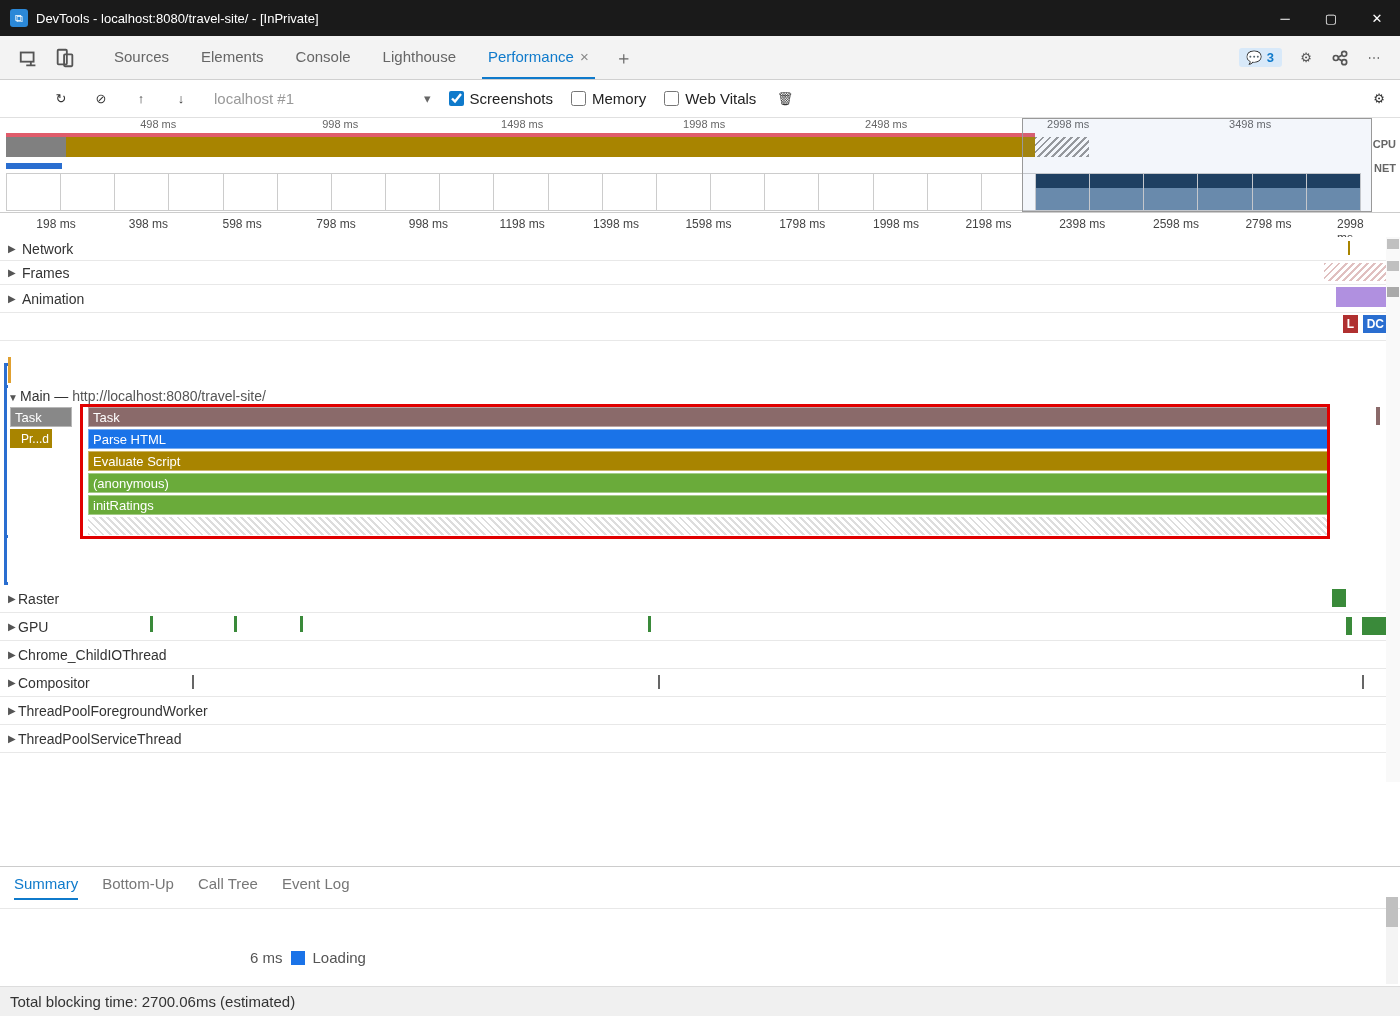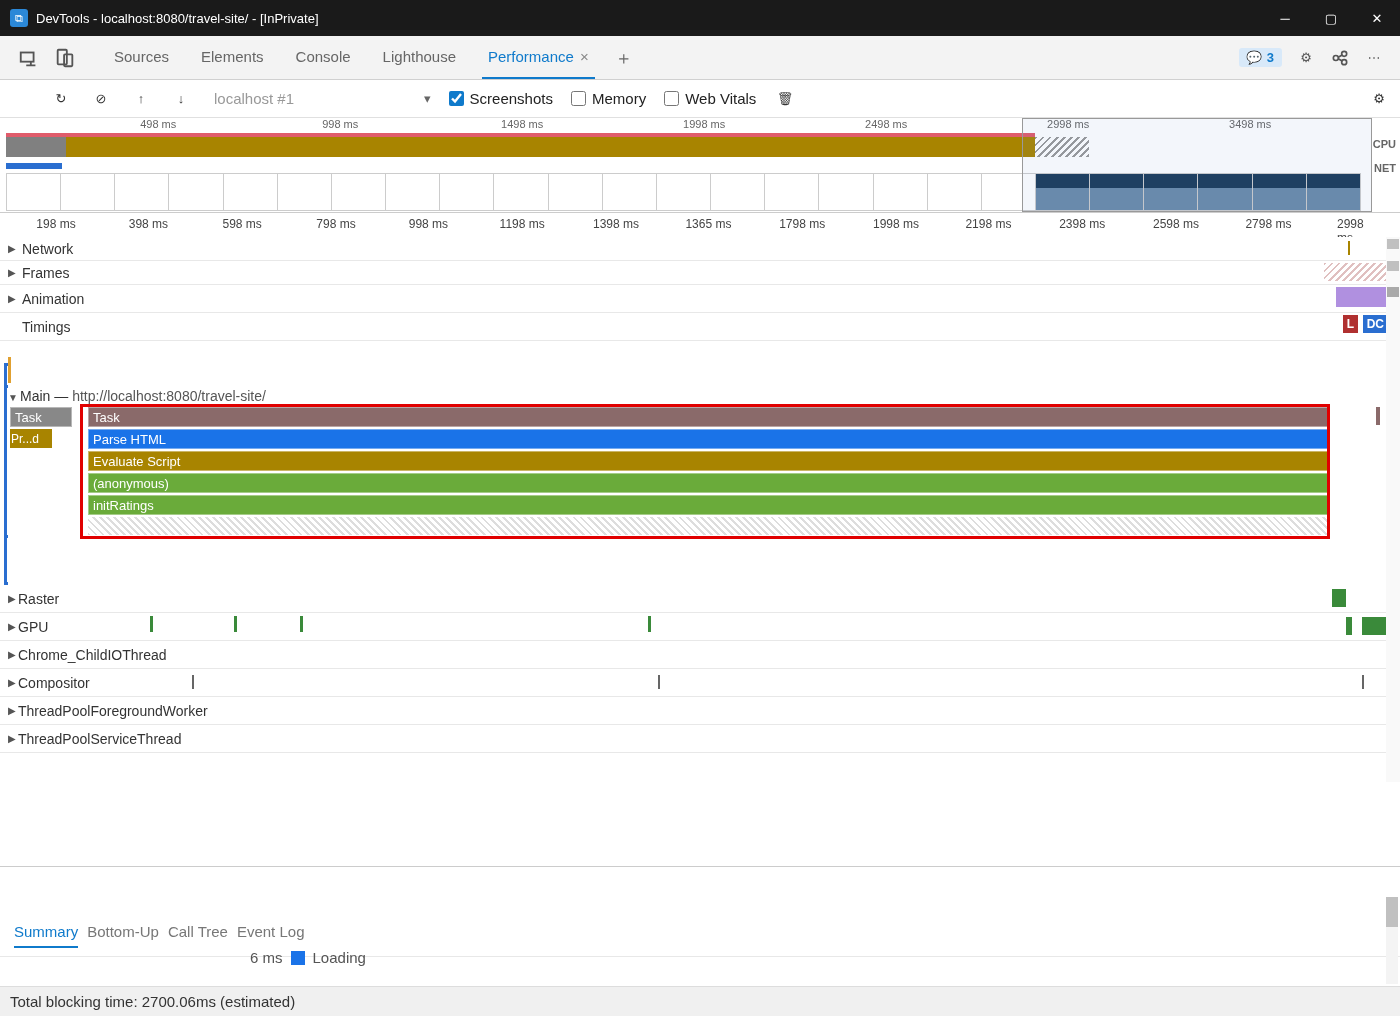--- a/index.html
+++ b/index.html
@@ -71,31 +71,31 @@
 .main-head .tri{margin-right:2px;}
 .main-url{color:#555;}
 .highlight-box { position:absolute; top:19px; left:80px; right:70px; height:135px; border:3px solid #e00000; z-index:2;}
 .flame-row{position:absolute;left:10px;right:70px;height:20px;font-size:13px;color:#fff;padding-left:4px;display:flex;align-items:center;overflow:hidden;white-space:nowrap;border:1px solid rgba(255,255,255,0.4);}
 .fr-task{background:#8a6a6a;top:22px;}
 .fr-task-l{left:10px;width:62px;top:22px;background:#888;}
 .fr-parse{background:#1a73e8;top:44px;left:88px;}
 .fr-eval{background:#a88400;top:66px;left:88px;}
 .fr-anon{background:#6aab3a;top:88px;left:88px;}
 .fr-init{background:#6aab3a;top:110px;left:88px;}
-.fr-prd{position:absolute;top:44px;left:10px;width:42px;height:19px;background:#a88400;color:#fff;font-size:12px;display:flex;align-items:center;padding-left:1px;}
+.fr-prd{position:absolute;top:44px;left:10px;width:42px;height:19px;background:#a88400;color:#fff;font-size:12px;display:flex;align-items:center;padding-left:11px;}
 .fr-hatch{position:absolute;top:132px;left:88px;right:70px;height:18px;background:repeating-linear-gradient(45deg,#ddd,#ddd 2px,#fff 2px,#fff 5px);}
 .bracket{position:absolute;left:4px;top:22px;width:4px;height:175px;border-left:3px solid #2a6ed0;border-top:3px solid #2a6ed0;border-bottom:3px solid #2a6ed0;}
 
 
 .right-activity{position:absolute;right:0;top:0;width:74px;height:100%;}
 .right-activity .bar{position:absolute;height:18px;}
 
 
 .bottom { position:absolute; bottom:30px; left:0; right:0; height:120px; background:#fff; border-top:1px solid #ccc;}
-.btabs { display:flex; gap:9px; padding:8px 14px; border-bottom:1px solid #e8e8e8;margin-top:48px;}
+.btabs { display:flex; gap:24px; padding:8px 14px; border-bottom:1px solid #e8e8e8;}
 .btab { font-size:15px; color:#777; cursor:pointer; padding-bottom:6px;}
 .btab.active{color:#0f7acb;border-bottom:2px solid #0f7acb;}
 .range-txt{padding:14px 10px;font-size:16px;color:#333;}
 .legend-hint{position:absolute;bottom:20px;left:250px;display:flex;align-items:center;gap:8px;color:#555;font-size:15px;}
 .sw{width:14px;height:14px;background:#1a73e8;display:inline-block;}
 .bt-scroll{position:absolute;right:2px;top:30px;bottom:2px;width:12px;background:#f4f4f4;}
 .bt-scroll .th{background:#c0c0c0;position:absolute;top:0;height:30px;left:0;right:0;}
 
 
 .status { position:absolute; bottom:0; left:0; right:0; height:30px; background:#f0f0f0; display:flex;align-items:center;padding:0 10px;font-size:15px;color:#333;border-top:1px solid #ddd;}
@@ -245,21 +245,21 @@
 </div>
 
 <div class="ruler">
   <span class="rtick" style="left:4%">198 ms</span>
   <span class="rtick" style="left:10.6%">398 ms</span>
   <span class="rtick" style="left:17.3%">598 ms</span>
   <span class="rtick" style="left:24%">798 ms</span>
   <span class="rtick" style="left:30.6%">998 ms</span>
   <span class="rtick" style="left:37.3%">1198 ms</span>
   <span class="rtick" style="left:44%">1398 ms</span>
-  <span class="rtick" style="left:50.6%">1365 ms</span>
+  <span class="rtick" style="left:50.6%">1598 ms</span>
   <span class="rtick" style="left:57.3%">1798 ms</span>
   <span class="rtick" style="left:64%">1998 ms</span>
   <span class="rtick" style="left:70.6%">2198 ms</span>
   <span class="rtick" style="left:77.3%">2398 ms</span>
   <span class="rtick" style="left:84%">2598 ms</span>
   <span class="rtick" style="left:90.6%">2798 ms</span>
   <span class="rtick" style="left:97%">2998 ms</span>
 </div>
 
 <div class="tracks">
@@ -282,24 +282,20 @@
 
   <div class="track-row h28">
     <div class="track-head">
         <span class="tri">▶</span>
         <span>Animation</span>
       </div>
     <div class="anim-block" style="right:4px;width:60px;"></div>
   </div>
 
   <div class="track-row h28">
-    <div class="track-head">
-        <span class="tri" style="visibility:hidden;">▶</span>
-        <span>Timings</span>
-      </div>
     <div class="timing-badge tb-red" style="right:42px;">L</div>
     <div class="timing-badge tb-blue" style="right:12px;">DC</div>
   </div>
 
   <div style="height:44px;position:relative;">
     <div class="bracket"></div>
     <div style="position:absolute;left:8px;top:16px;width:3px;height:26px;background:#e0a030;"></div>
   </div>
 
   <div class="main-sect">

